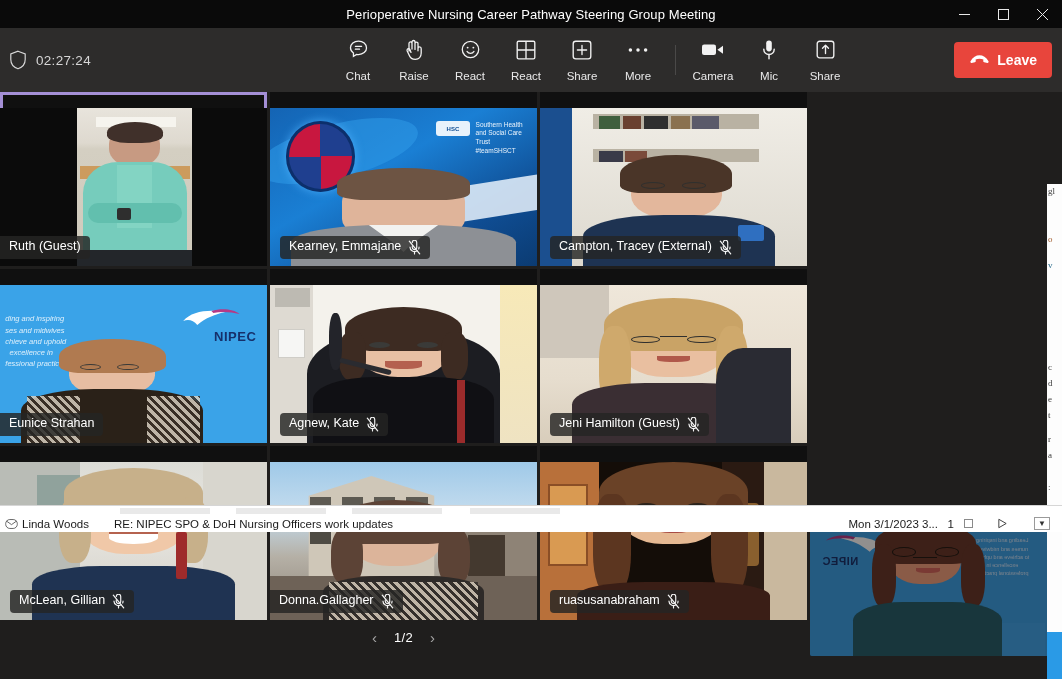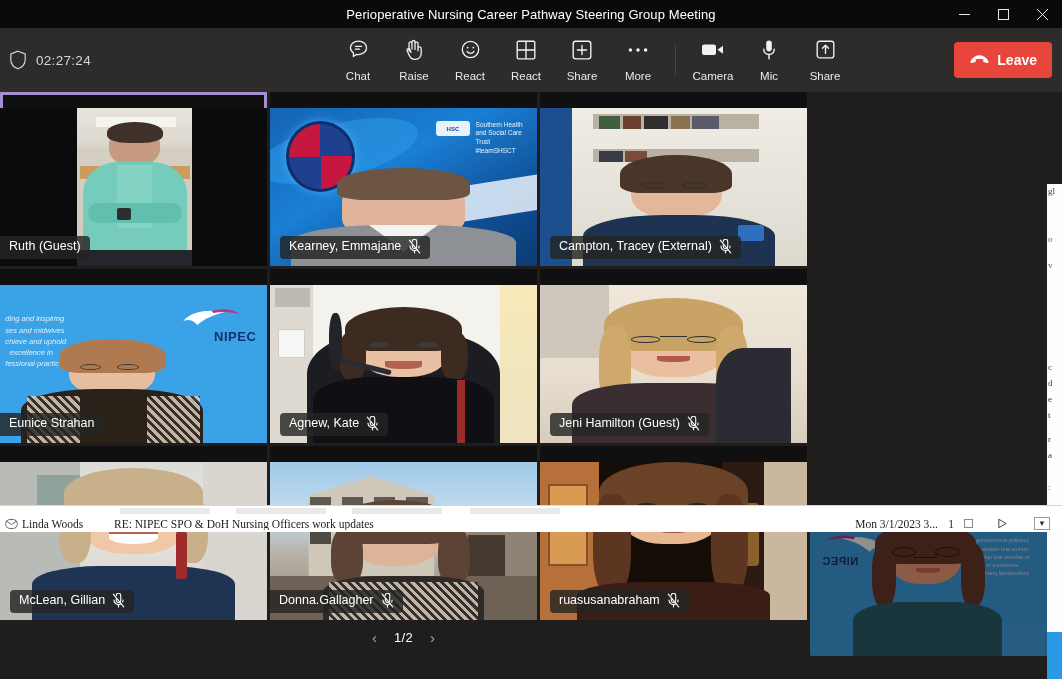--- a/index.html
+++ b/index.html
@@ -60,21 +60,21 @@
     position: absolute; top: 0; left: 0; width: 807px; height: 528px;
     display: grid; grid-template-columns: repeat(3, 1fr); grid-template-rows: repeat(3, 1fr);
     gap: 3px; background: #1f1e1d;
   }
   .tile { position: relative; overflow: hidden; background: #101010; }
   .tile.speaking { outline: 3px solid #a48fd6; outline-offset: -3px; z-index: 3; }
   .tile .vid { position: absolute; inset: 0; margin-top: 16px; }
   .namebadge {
     position: absolute; left: 0; bottom: 7px; max-width: 94%;
     background: rgba(37,36,35,0.82); border-radius: 0 4px 4px 0;
-    padding: 3px 9px 4px 9px; display: flex; align-items: flex-start; gap: 7px;
+    padding: 3px 9px 4px 9px; display: flex; align-items: center; gap: 7px;
     color: #ffffff; font-size: 12.5px; white-space: nowrap; line-height: 1.25;
   }
   .namebadge.indent { left: 10px; border-radius: 4px; }
   .mic-off { width: 13px; height: 15px; flex: 0 0 auto; opacity: .95; }
 
   
   .avatar-pane {
     position: absolute; left: 810px; top: 0; width: 237px; height: 528px;
     background: #212020; display: flex; flex-direction: column;
     align-items: center; justify-content: center; gap: 18px;
@@ -117,21 +117,21 @@
   .bgsliver .blue { position: absolute; left: 0; bottom: 0; width: 15px; height: 112px; background: #2a9ae6; }
 
   
   .outlookbar {
     position: absolute; left: 0; bottom: 0; width: 1062px; height: 27px;
     background: #ffffff; border-top: 1px solid #d6d6d6;
     display: flex; align-items: flex-end; overflow: hidden;
   }
   .ob-row {
     display: flex; align-items: center; width: 100%; height: 17px;
-    font-family: Liberation Serif, serif; font-size: 11.5px; color: #1b1b1b;
+    font-family: Liberation Sans, sans-serif; font-size: 11.5px; color: #1b1b1b;
   }
   .ob-ico { width: 22px; display: flex; justify-content: center; color: #4a4a4a; }
   .ob-from { width: 92px; }
   .ob-subj { flex: 1 1 auto; white-space: nowrap; overflow: hidden; }
   .ob-date { width: 120px; text-align: right; }
   .ob-sz { width: 16px; text-align: right; }
   .ob-flag { width: 28px; display: flex; justify-content: center; }
   .ob-play { width: 40px; display: flex; justify-content: center; color: #333; }
   .ob-dd { width: 40px; display: flex; justify-content: center; }
   .sqbox { width: 9px; height: 9px; border: 1px solid #8a8a8a; display: inline-block; }

